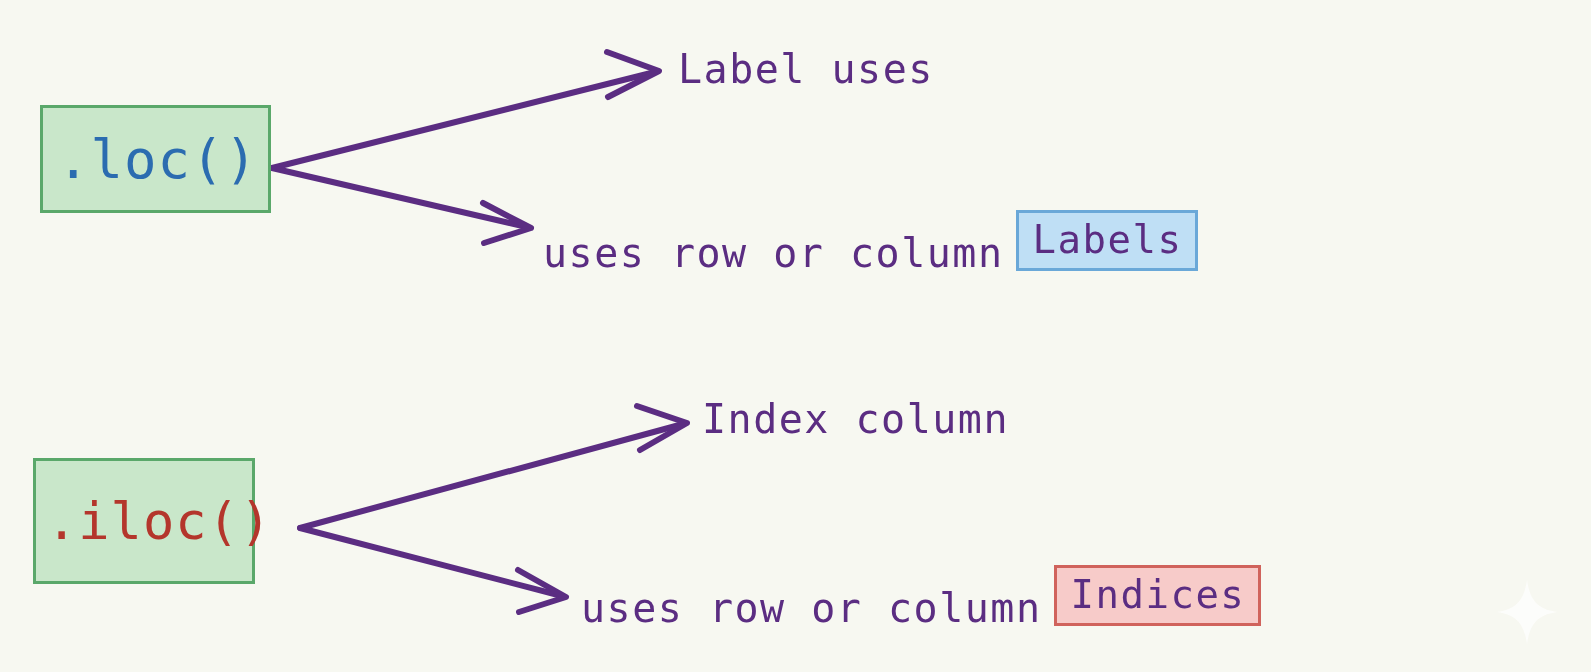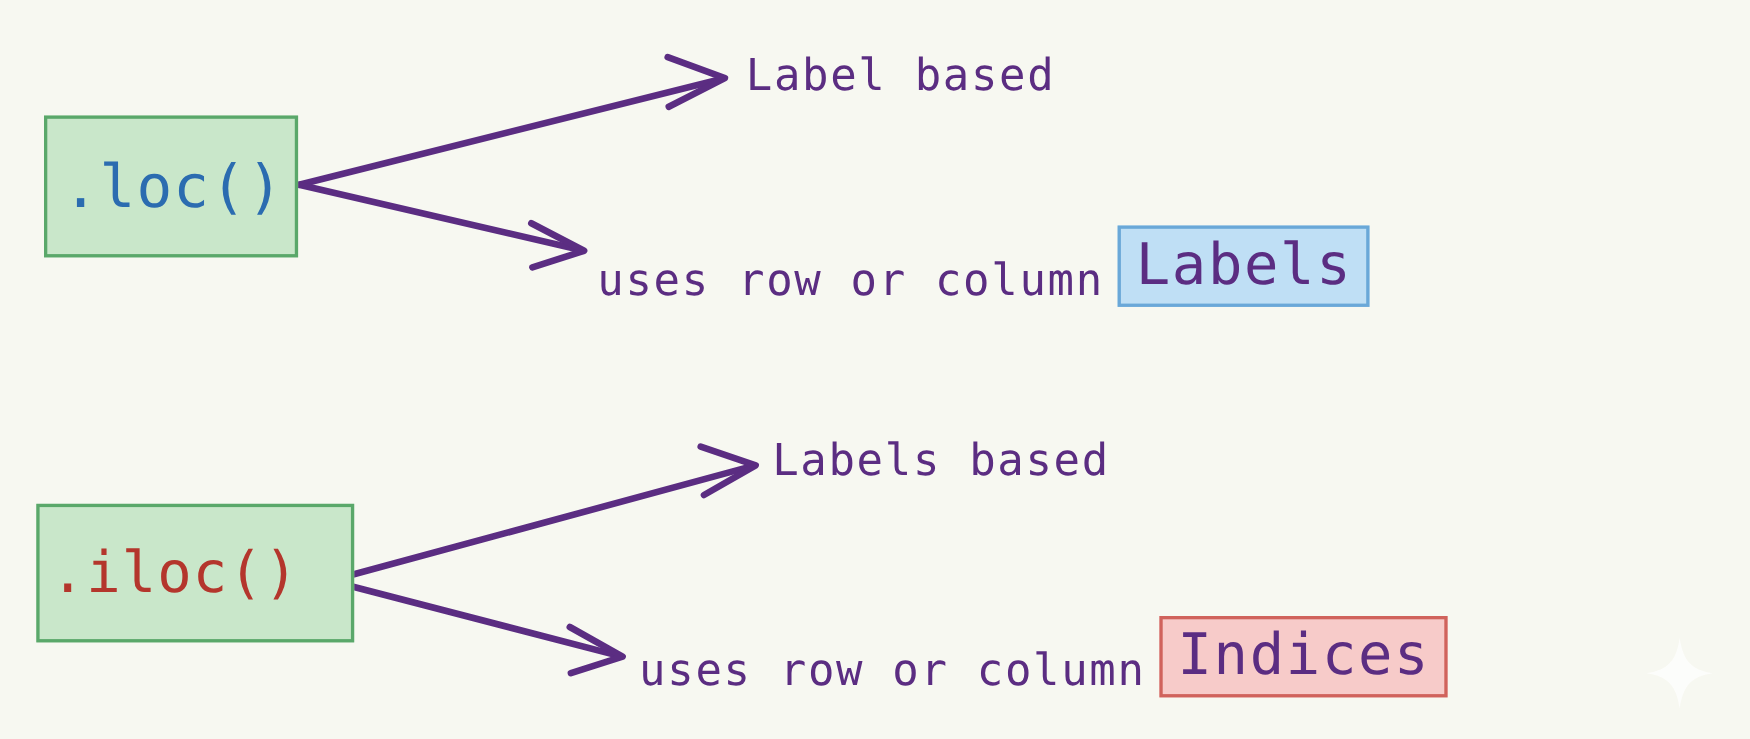--- a/index.html
+++ b/index.html
@@ -37,28 +37,28 @@
     align-items: center;
     justify-content: flex-start;
     font-family: "DejaVu Sans Mono", monospace;
     letter-spacing: 1px;
     white-space: nowrap;
   }
   #box-loc {
     left: 40px;
     top: 105px;
     width: 231px;
-    height: 129px;
+    height: 108px;
     font-size: 54px;
     padding-left: 14px;
   }
   #box-iloc {
     left: 33px;
     top: 458px;
-    width: 289px;
+    width: 222px;
     height: 126px;
     font-size: 52px;
     padding-left: 10px;
   }
   .method-label-loc  { color: #2b6cb0; }
   .method-label-iloc { color: #b4362c; }
 
   
   .desc {
     position: absolute;
@@ -80,21 +80,21 @@
   
   .chip {
     box-sizing: border-box;
     display: inline-flex;
     align-items: center;
     justify-content: center;
     margin-left: 13px;
     padding: 7px 13px 9px 13px;
     color: #5b2d82;
     font-family: "DejaVu Sans Mono", monospace;
-    font-size: 52px;
+    font-size: 39px;
     letter-spacing: 1.5px;
     line-height: 1;
   }
   #chip-labels {
     background: #bfdff5;
     border: 3px solid #6aa8d8;
   }
   #chip-indices {
     background: #f7cbc9;
     border: 3px solid #d0635c;
@@ -136,32 +136,32 @@
     <g>
       <path d="M 300 528 L 562 596" fill="none" stroke="#5b2d82" stroke-width="6" stroke-linecap="round"></path>
       <path d="M 518 570 L 566 597 L 519 612" fill="none" stroke="#5b2d82" stroke-width="6" stroke-linecap="round" stroke-linejoin="round"></path>
     </g>
   </svg>
 
   <div id="box-loc" class="method-box">
     <span class="method-label-loc">.loc()</span>
   </div>
 
-  <div id="text-label-based" class="desc">Label based</div>
+  <div id="text-label-based" class="desc">Label uses</div>
 
   <div id="line-loc-uses" class="desc">
     <span class="plain-run">uses row or column</span>
     <span id="chip-labels" class="chip">Labels</span>
   </div>
 
   <div id="box-iloc" class="method-box">
     <span class="method-label-iloc">.iloc()</span>
   </div>
 
-  <div id="text-index-based" class="desc">Labels based</div>
+  <div id="text-index-based" class="desc">Index column</div>
 
   <div id="line-iloc-uses" class="desc">
     <span class="plain-run">uses row or column</span>
     <span id="chip-indices" class="chip">Indices</span>
   </div>
 
   <svg id="sparkle" viewBox="0 0 60 64" xmlns="http://www.w3.org/2000/svg">
     <path d="M30 0 C33 20 40 29 60 32 C40 35 33 44 30 64 C27 44 20 35 0 32 C20 29 27 20 30 0 Z" fill="#ffffff"></path>
   </svg>
 

